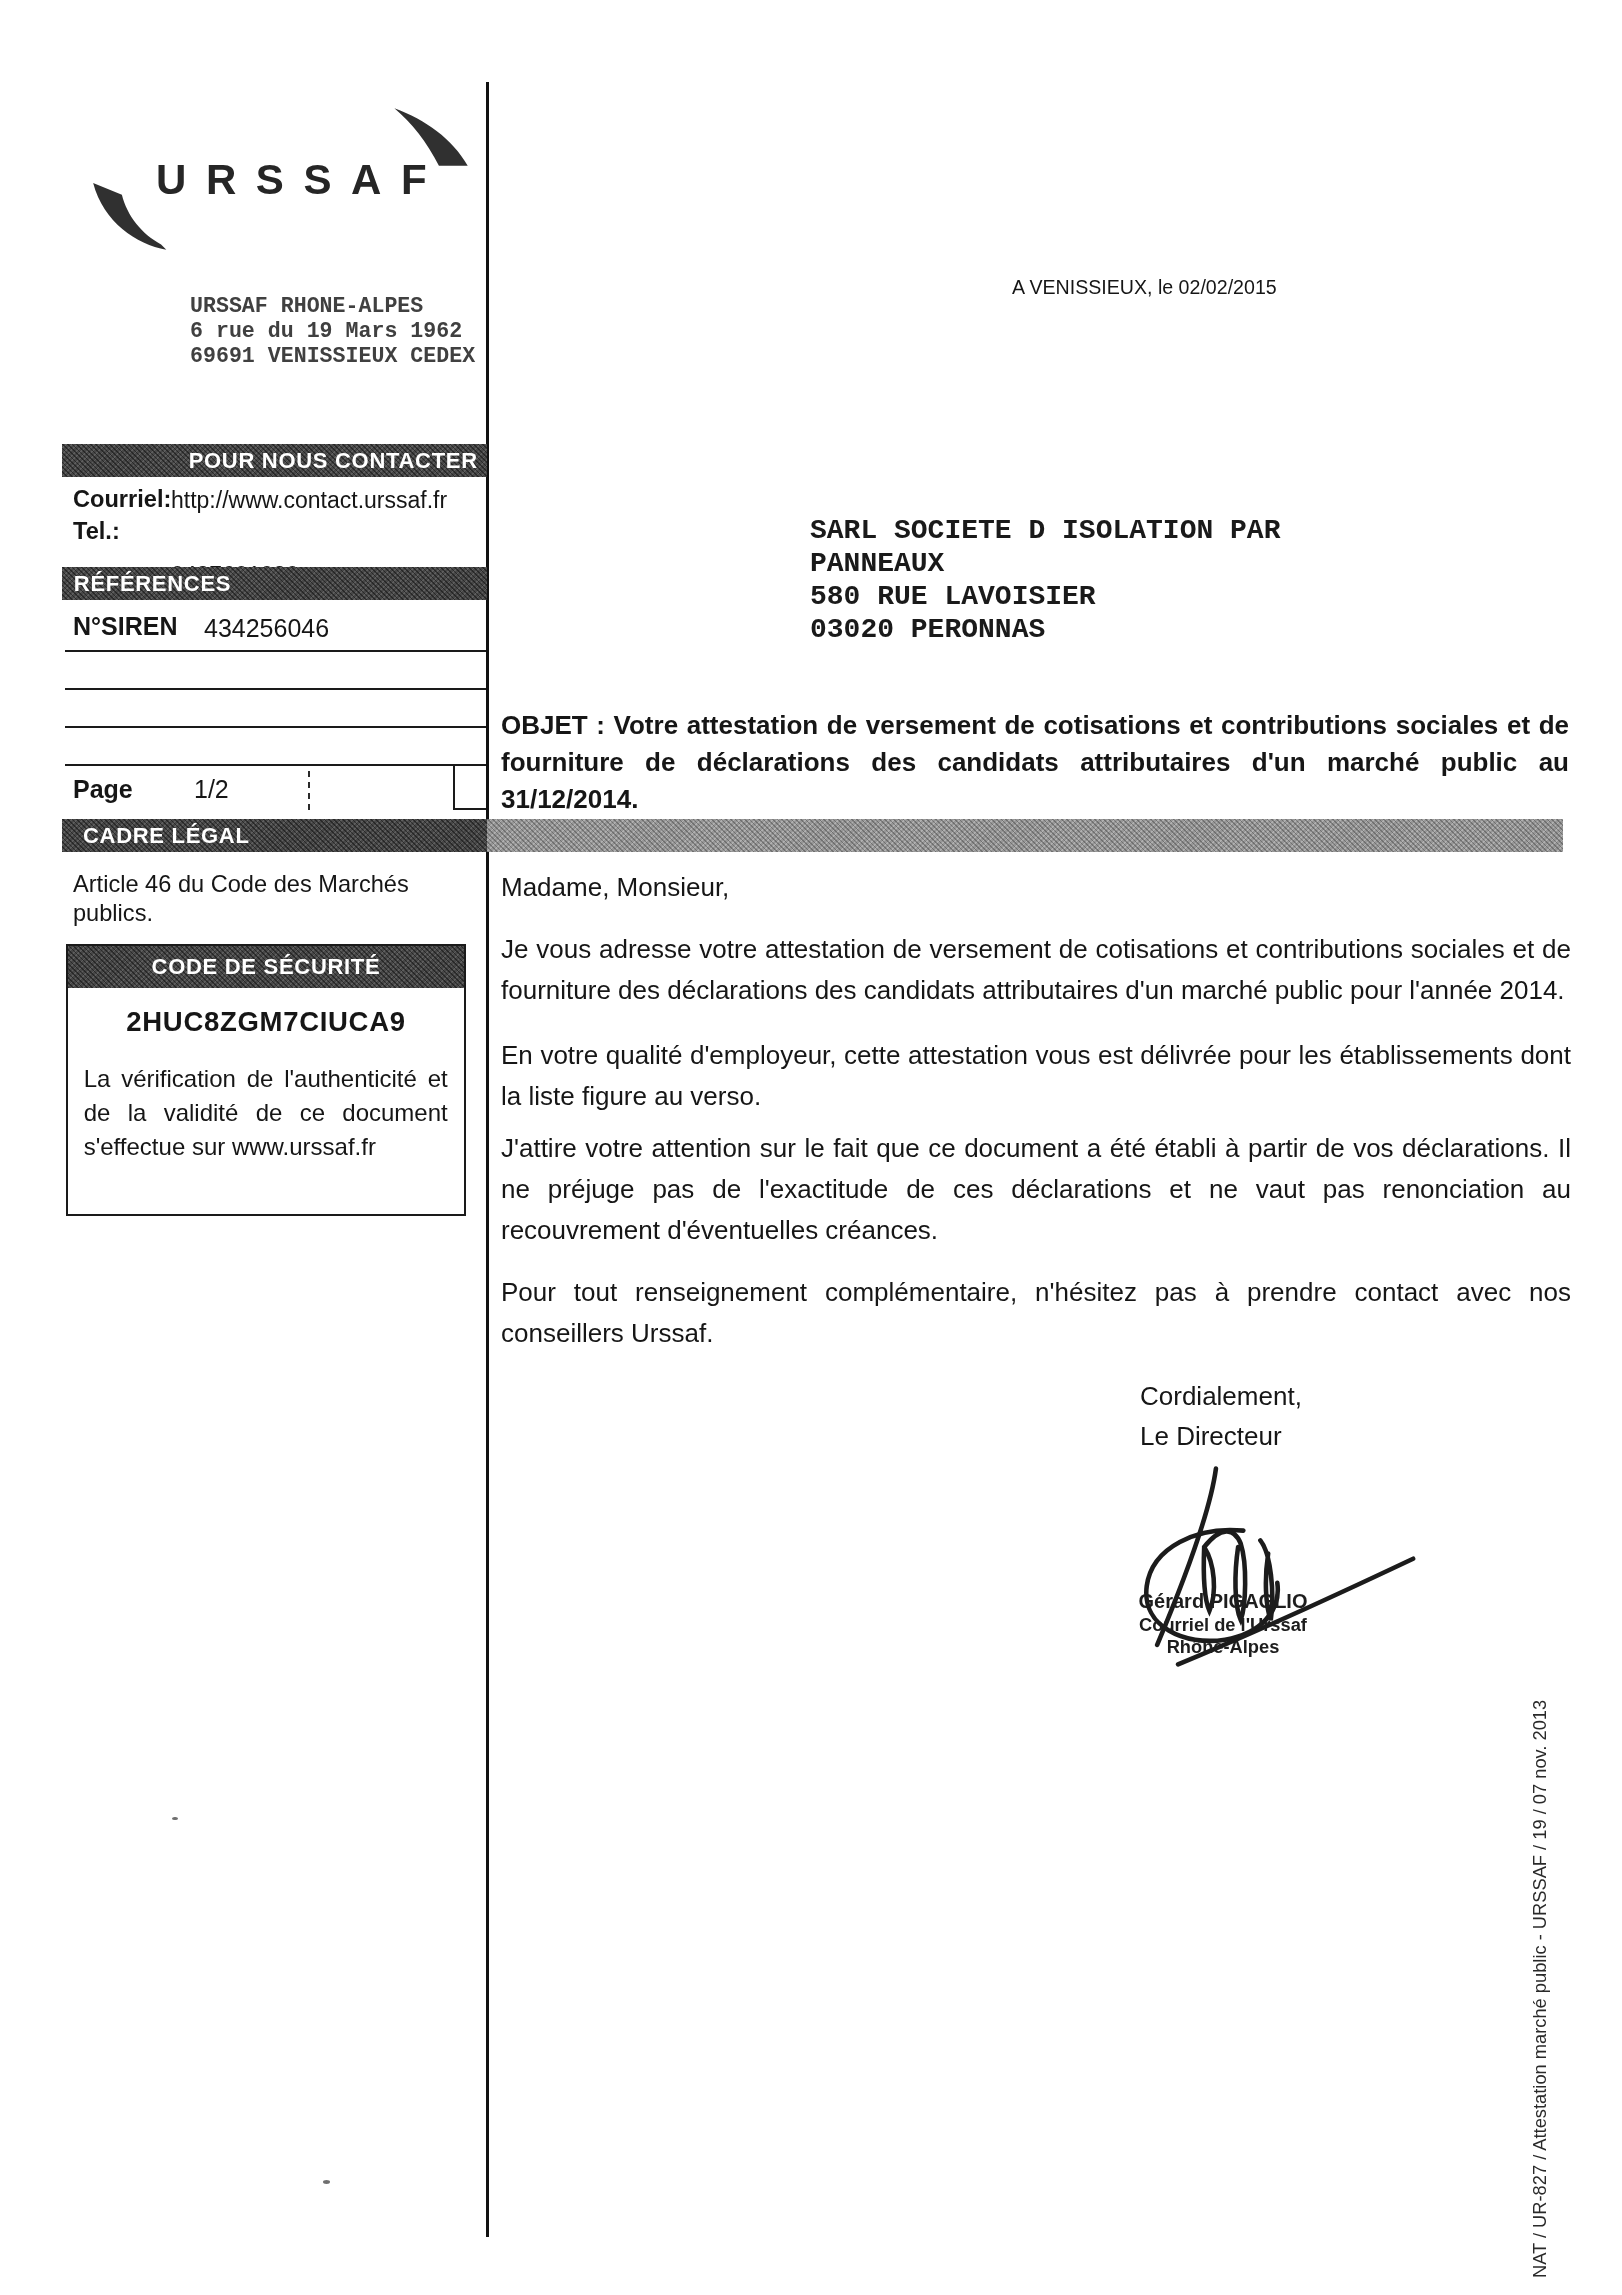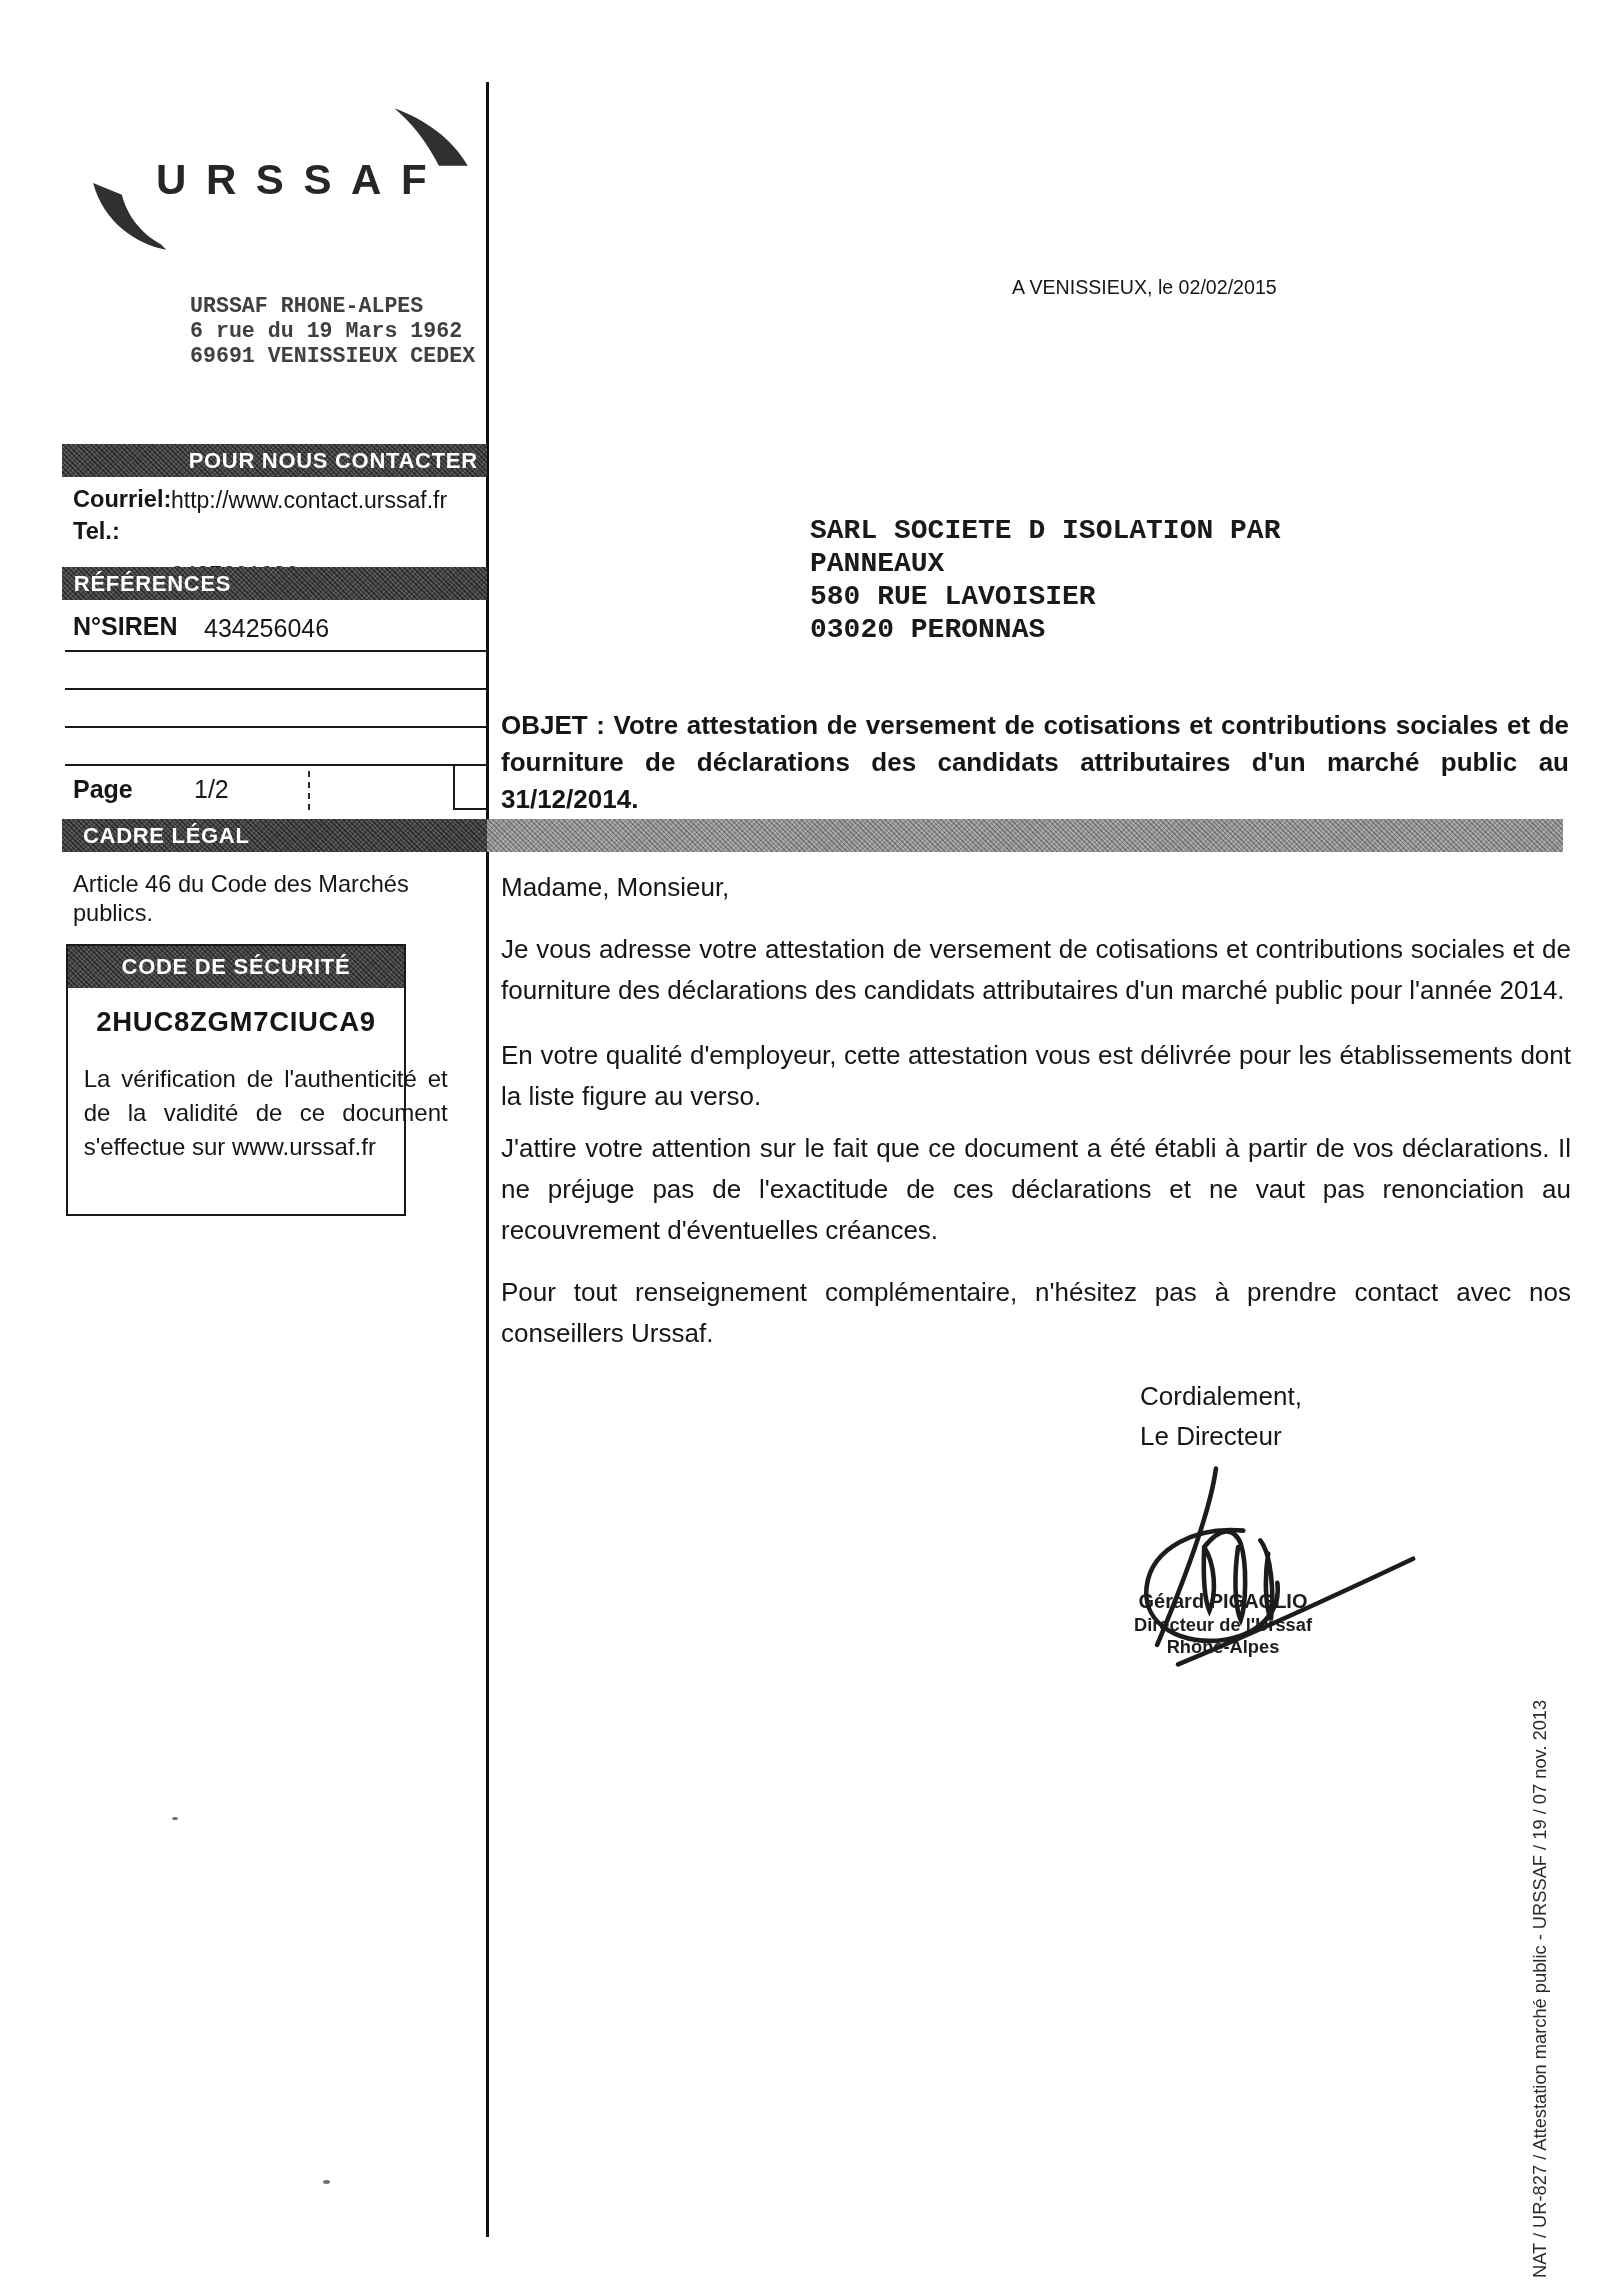--- a/index.html
+++ b/index.html
@@ -61,21 +61,21 @@
   #page-label{left:73px;top:775px;font-weight:bold;font-size:25px;}
   #page-value{left:194px;top:775px;font-size:25px;}
   #page-dashed-sep{left:308px;top:771px;height:39px;width:0;border-left:2px dashed #2a2a2a;}
   #page-notch{left:453px;top:764px;width:33px;height:46px;border:2px solid #1a1a1a;border-right:none;box-sizing:border-box;}
   
   #cadre-bar-left{left:62px;top:819px;width:425px;padding-left:21px;box-sizing:border-box;}
   #cadre-bar-right{left:487px;top:819px;width:1076px;height:33px;}
   #article-46{left:73px;top:870px;width:406px;font-size:23.6px;line-height:29px;}
   
   #security-box{
-    left:66px;top:944px;width:340px;height:272px;
+    left:66px;top:944px;width:400px;height:272px;
     border:2.6px solid #1a1a1a;box-sizing:border-box;
   }
   #security-bar{
     position:absolute;left:0;top:0;right:0;height:42px;
     display:flex;align-items:center;justify-content:center;
     color:#fff;font-weight:bold;font-size:22px;letter-spacing:0.7px;
   }
   #security-code{
     position:absolute;left:0;top:60px;width:100%;text-align:center;
     font-size:27.5px;font-weight:bold;letter-spacing:0.7px;
@@ -209,21 +209,21 @@
       <path d="M168,30 C160,90 120,200 78,300"></path>
       <path d="M210,125 C140,118 70,150 62,210 C54,272 120,302 182,292 C236,283 268,248 262,205"></path>
       <path d="M150,150 C166,175 170,220 158,248 C150,230 148,200 150,150 C176,118 196,120 206,145 C216,176 214,240 206,262 C196,240 196,190 202,150"></path>
       <path d="M236,140 C252,160 258,220 252,262 C244,240 242,200 248,160"></path>
       <path d="M110,330 C230,280 360,220 470,168"></path>
     </g>
   </svg>
 
   <div class="abs" id="signer-block">
     <div id="signer-name">Gérard PIGAGLIO</div>
-    <div class="signer-title">Directeur de l'Urssaf</div>
+    <div class="signer-title">Courriel de l'Urssaf</div>
     <div class="signer-title">Rhône-Alpes</div>
   </div>
 
   <div class="abs" id="vertical-note">NAT / UR-827 / Attestation marché public - URSSAF / 19 / 07 nov. 2013</div>
 
   <div class="abs speck" id="speck-1"></div>
   <div class="abs speck" id="speck-2"></div>
 
 </div>
 

